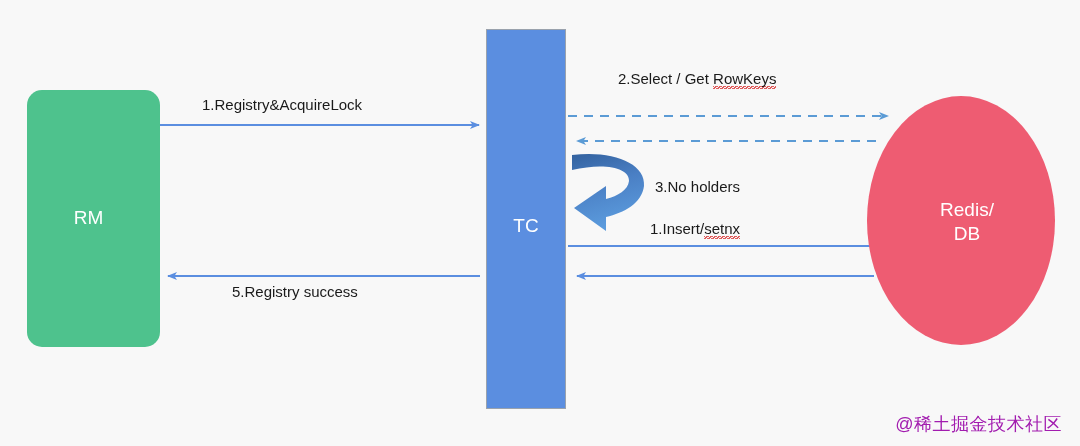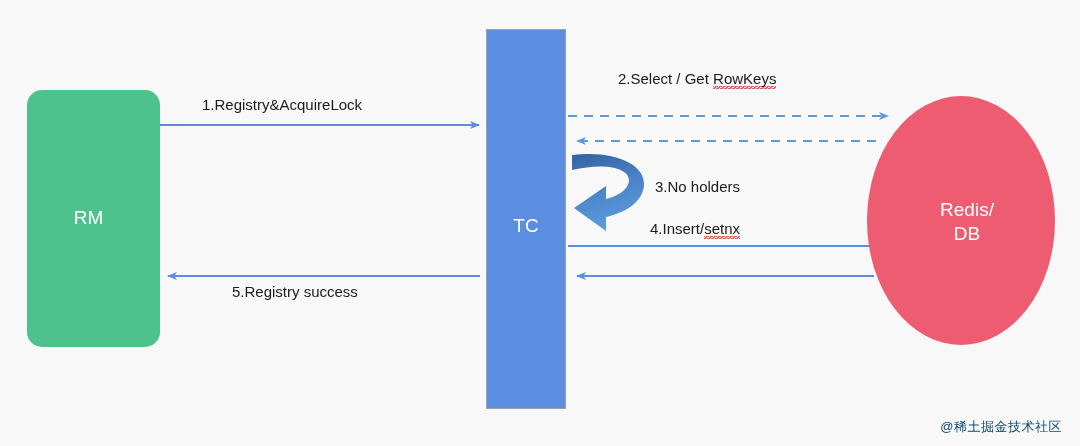--- a/index.html
+++ b/index.html
@@ -106,22 +106,22 @@
     left: 0; top: 0;
     width: 1080px;
     height: 446px;
   }
 
   
   #watermark {
     position: absolute;
     right: 18px;
     bottom: 10px;
-    color: #0c4a6e;
-    font-size: 13px;
+    color: #a21caf;
+    font-size: 18px;
     letter-spacing: 0.5px;
     white-space: nowrap;
     pointer-events: none;
   }
 </style>
 </head>
 <body>
 
 <div id="canvas">
 
@@ -181,19 +181,19 @@
   <div id="redis-ellipse"></div>
   <div id="redis-label" class="node-label">Redis/
 DB</div>
 
   <div id="lbl-1" class="edge-label">1.Registry&amp;AcquireLock</div>
 
   <div id="lbl-2" class="edge-label"><span>2.Select / Get </span><span class="misspelled">RowKeys</span></div>
 
   <div id="lbl-3" class="edge-label">3.No holders</div>
 
-  <div id="lbl-4" class="edge-label"><span>4.Insert/</span><span class="misspelled">setnx</span></div>
+  <div id="lbl-4" class="edge-label"><span>1.Insert/</span><span class="misspelled">setnx</span></div>
 
   <div id="lbl-5" class="edge-label">5.Registry success</div>
 
   <div id="watermark">@稀土掘金技术社区</div>
 
 </div>
 
 </body></html>

